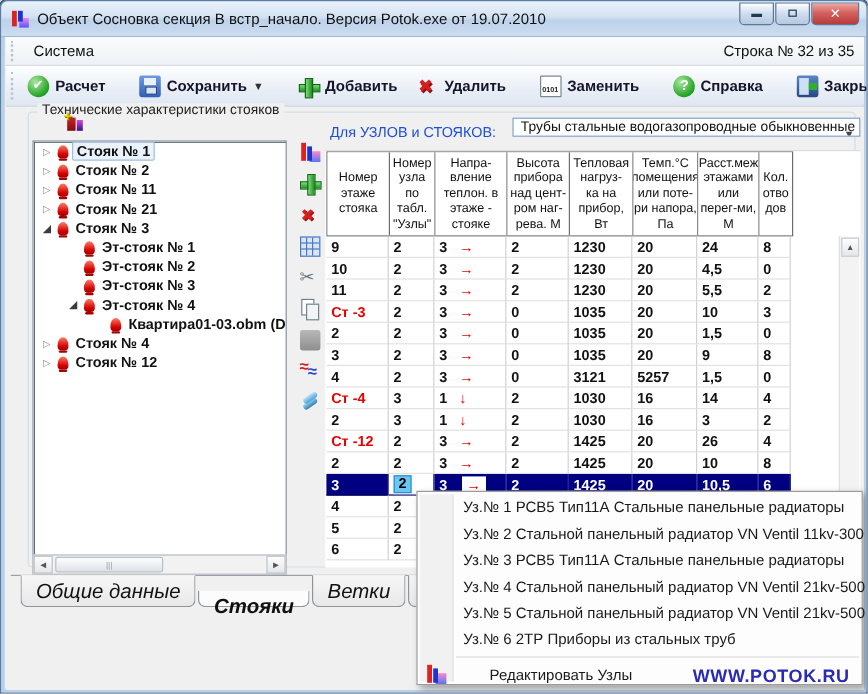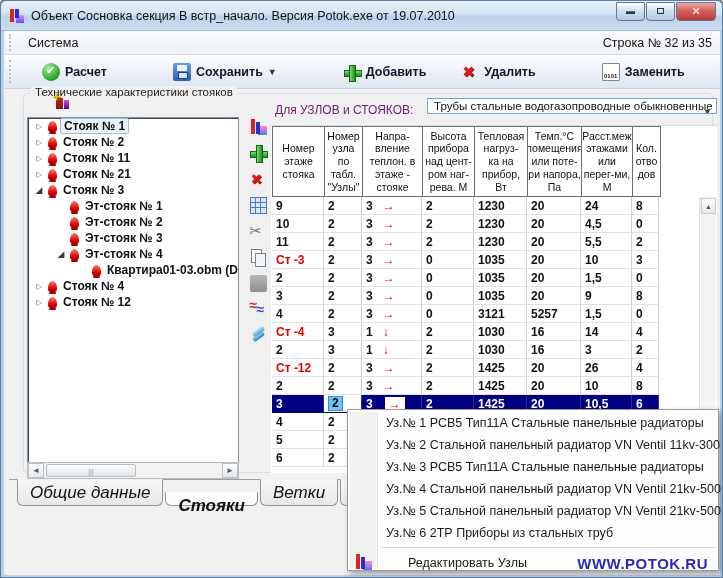--- a/index.html
+++ b/index.html
@@ -20,21 +20,21 @@
   .wbtn.close{width:40px;background:linear-gradient(#f0a8a0,#d4615e 45%,#b83c3c);color:#fff;font-size:11px;font-weight:bold;}
   .wbtn .sq{width:7px;height:6px;border:1px solid #1f3a56;background:transparent;}
   
   .menubar{position:absolute;left:4px;top:30px;width:715px;height:24px;background:linear-gradient(#fafbfc,#eef1f5);
     border-bottom:1px solid #d9dde2;display:flex;align-items:center;font-size:12.5px;}
   .grip{width:5px;height:70%;margin:0 4px;border-left:2px dotted #b9c2cc;}
   .menu-item{padding:2px 10px;color:#111;}
   .rowstatus{margin-left:auto;padding-right:8px;color:#111;}
   
   .toolbar{position:absolute;left:4px;top:54px;width:715px;height:34px;background:linear-gradient(#fdfeff,#e9eef6 60%,#dfe7f2);
-    border-bottom:1px solid #c9d3df;display:flex;align-items:center;gap:19px;}
+    border-bottom:1px solid #c9d3df;display:flex;align-items:center;}
   .tsep{width:1px;height:24px;background:#c3cdd9;margin:0 6px;box-shadow:1px 0 0 #fff;}
   .tbtn{display:flex;align-items:center;padding:3px 8px;border-radius:3px;font-size:12.5px;font-weight:600;color:#15152a;white-space:nowrap;}
   .ic{width:18px;height:18px;display:inline-block;position:relative;margin-right:5px;flex:none;}
   .ic-calc{background:radial-gradient(circle at 35% 30%,#a8e8a0,#22a322 70%,#117711);border-radius:50%;}
   .ic-calc::after{content:"✔";position:absolute;left:4px;top:1px;color:#fff;font-size:11px;font-weight:bold;}
   .ic-save{background:linear-gradient(#6f9ae0,#2e5fb8);border-radius:2px;}
   .ic-save::before{content:"";position:absolute;left:4px;top:2px;width:10px;height:6px;background:#e8f0fc;}
   .ic-save::after{content:"";position:absolute;left:5px;bottom:2px;width:8px;height:5px;background:#d9e4f5;border:1px solid #1d3f80;}
   .caret{font-size:9px;margin-left:5px;color:#333;}
   .ic-add::before{content:"";position:absolute;left:1px;top:7px;width:16px;height:5px;background:linear-gradient(#7ed87e,#1e8f1e);border:1px solid #0e6b0e;}
@@ -89,21 +89,21 @@
      linear-gradient(#4a79c4,#4a79c4) 9px 0/1px 15px no-repeat,#dbe6f5;}
   .vt-cut::after{content:"✂";position:absolute;left:0;top:-1px;font-size:15px;color:#6a7480;}
   .vt-copy::before{content:"";position:absolute;left:1px;top:0;width:9px;height:12px;background:#fff;border:1px solid #76828e;}
   .vt-copy::after{content:"";position:absolute;left:5px;top:4px;width:9px;height:12px;background:#f2f5f8;border:1px solid #76828e;}
   .vt-paste{background:linear-gradient(#b8b8b8,#8e8e8e);border-radius:2px;}
   .vt-wave::before{content:"≈";position:absolute;left:0;top:-4px;font-size:14px;color:#d62020;font-weight:bold;}
   .vt-wave::after{content:"≈";position:absolute;left:7px;top:0px;font-size:14px;color:#2a48c8;font-weight:bold;}
   .vt-pipes::before{content:"";position:absolute;left:2px;top:7px;width:13px;height:5px;background:linear-gradient(#9fd4f2,#2d7fb8);border-radius:3px;transform:rotate(-35deg);}
   .vt-pipes::after{content:"";position:absolute;left:2px;top:2px;width:13px;height:5px;background:linear-gradient(#bfe4fa,#4d9fd8);border-radius:3px;transform:rotate(-35deg);}
   
-  .combo-label{position:absolute;left:270px;top:14px;font-size:12px;color:#701a75;}
+  .combo-label{position:absolute;left:270px;top:14px;font-size:12px;color:#1d4ed8;}
   .combobox{position:absolute;left:422px;top:9px;width:290px;height:16px;background:#fff;border:1px solid #7da2ce;
     display:flex;align-items:center;font-size:11.5px;color:#111;padding:0 18px 0 6px;white-space:nowrap;overflow:hidden;}
   .combo-arrow{position:absolute;right:4px;top:8px;font-size:9px;color:#444;}
   
   .gridwrap{position:absolute;left:266px;top:36px;width:446px;height:348px;background:#fff;border-top:1px solid #d8dee4;overflow:hidden;}
   .ghead{position:absolute;left:1px;top:0;display:grid;grid-template-columns:52px 38px 60px 52px 53px 54px 51px 27px;height:71px;
     border:1px solid #6e6e6e;}
   .hcell{border-right:1px solid #6e6e6e;background:#fff;font-size:10.5px;line-height:1.22;text-align:center;color:#111;
     display:flex;align-items:center;justify-content:center;white-space:pre-line;overflow:hidden;padding:0 1px;}
   .hcell:last-child{border-right:none;}

